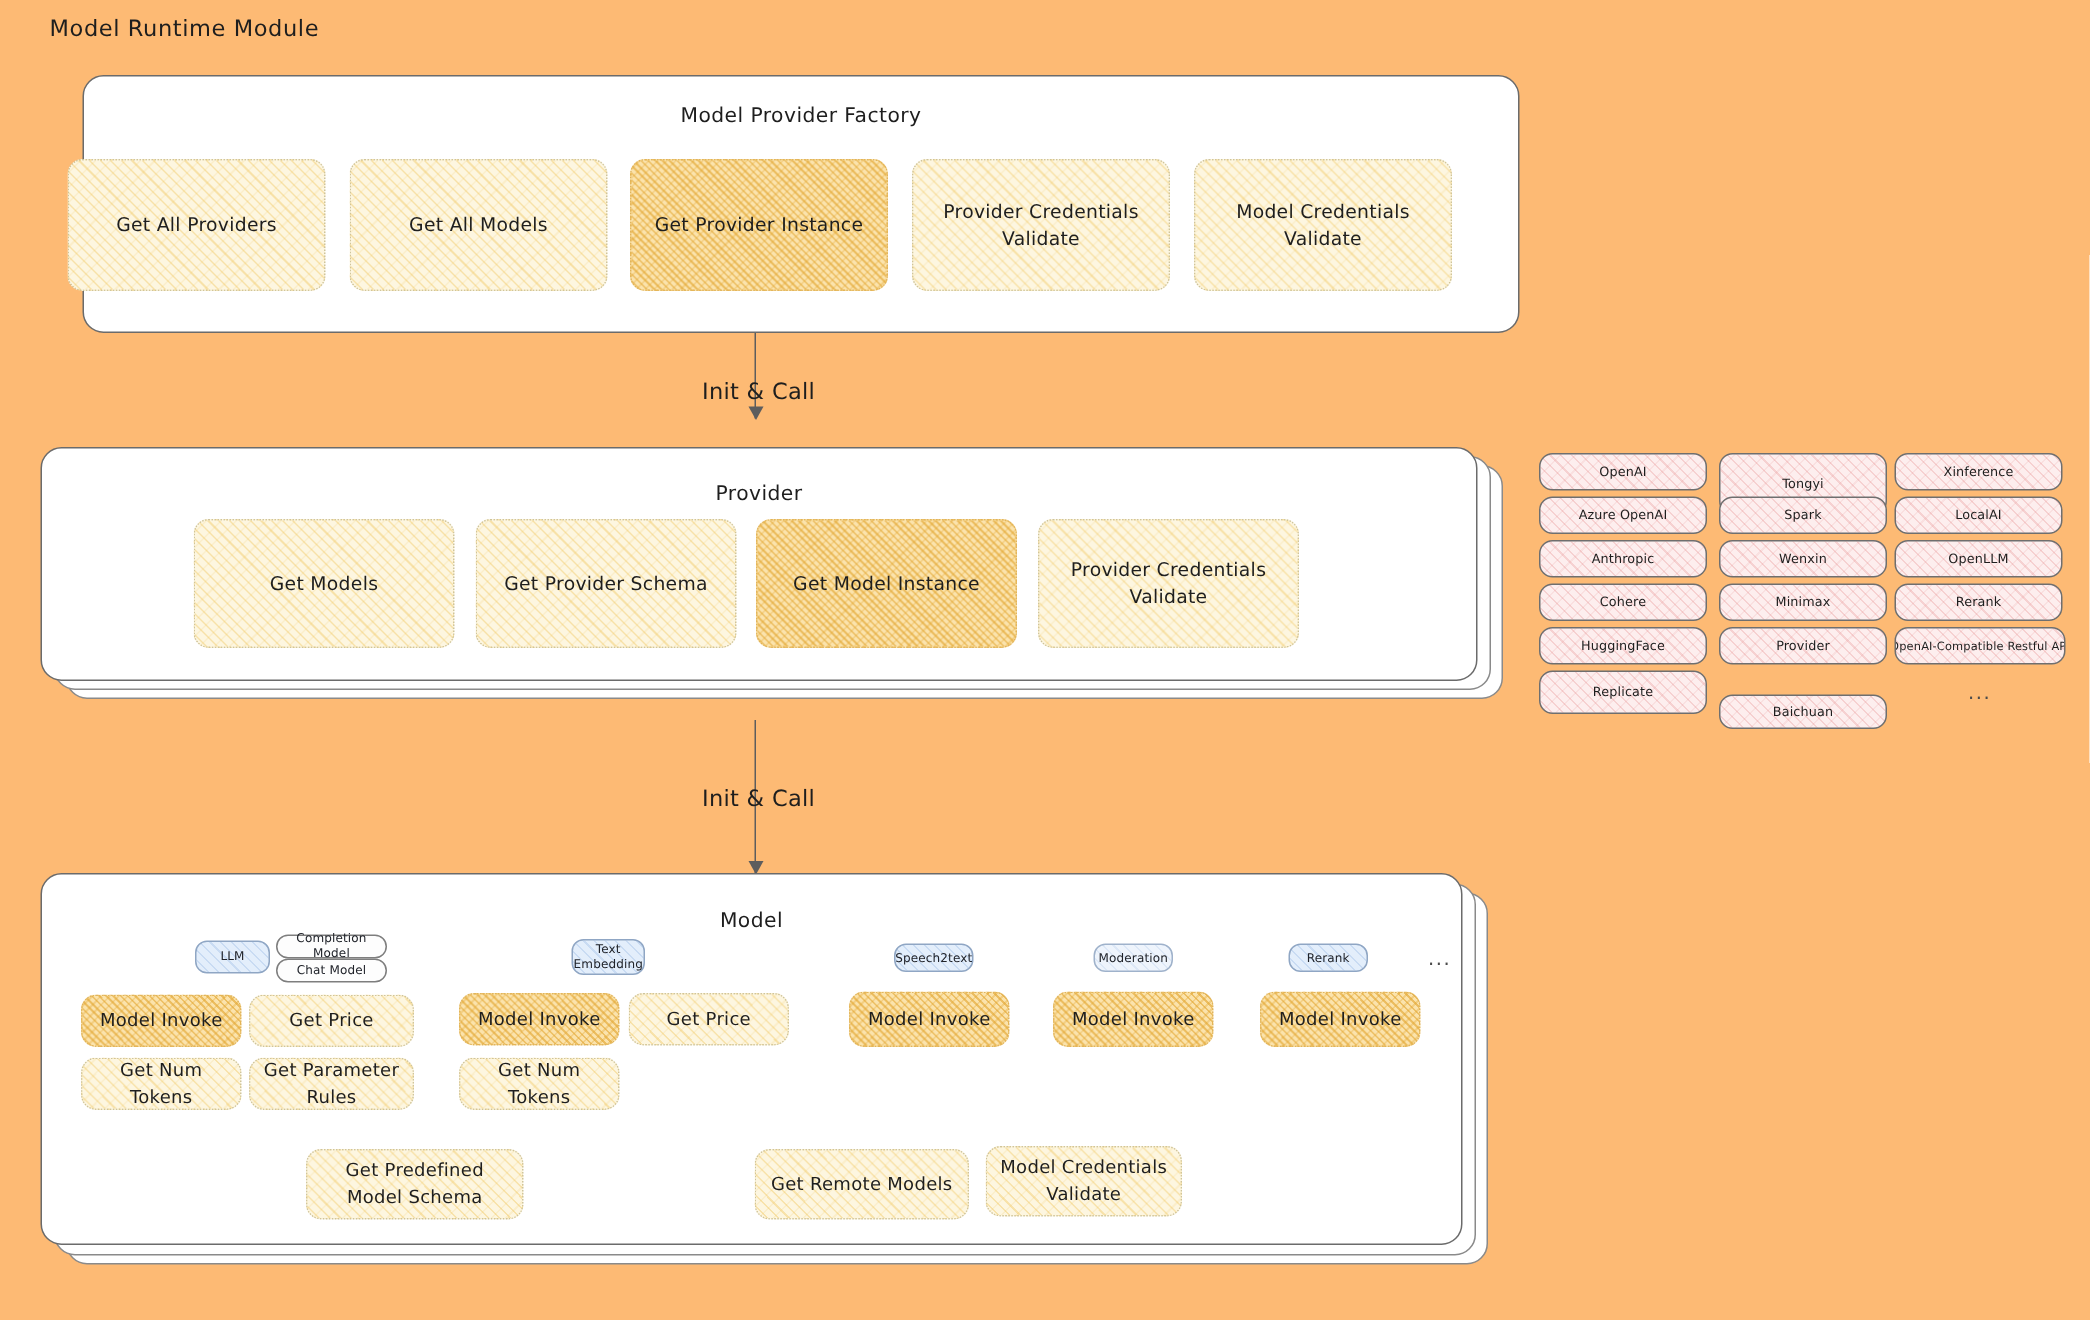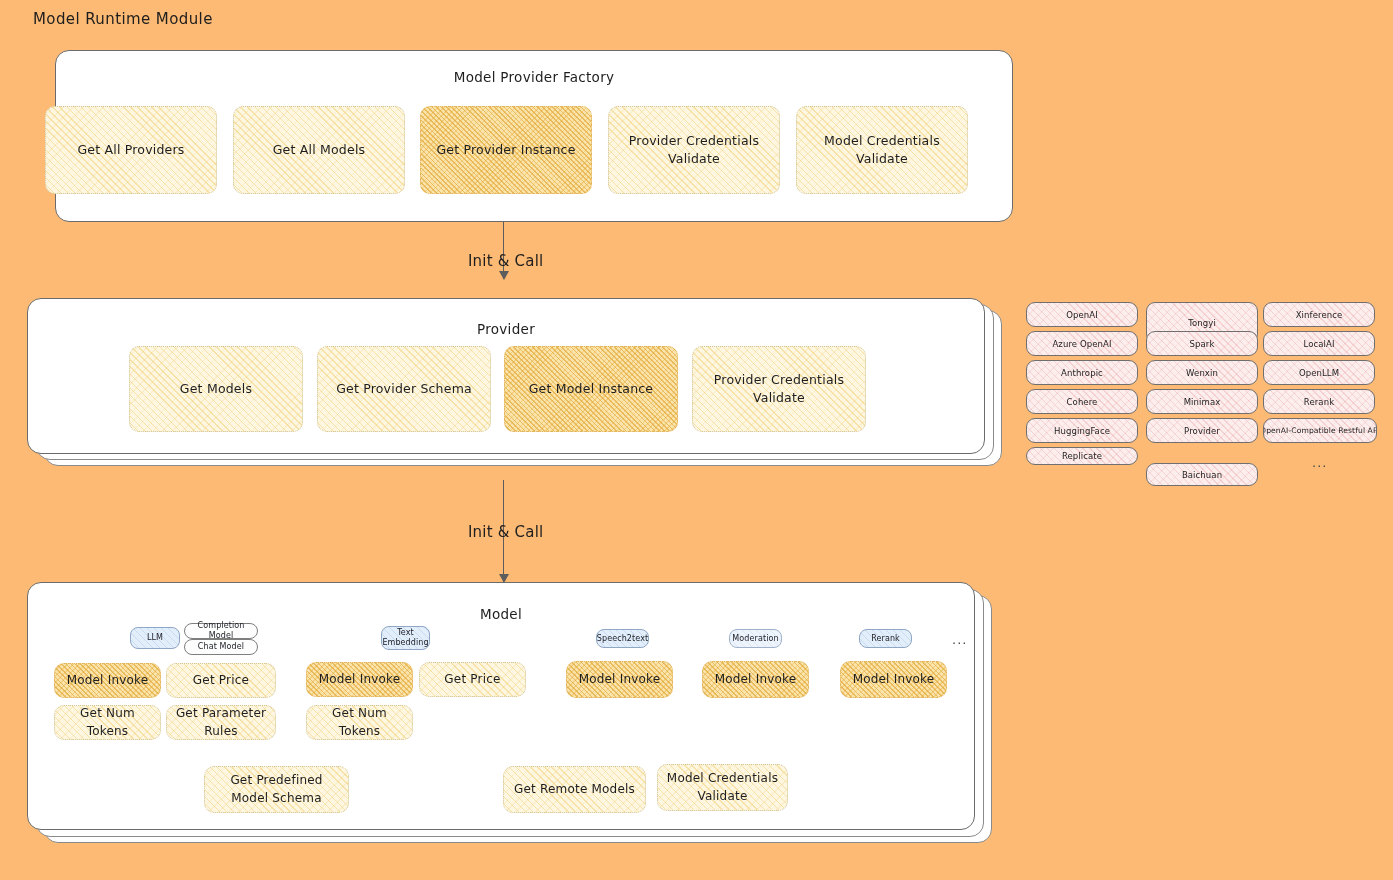--- a/index.html
+++ b/index.html
@@ -200,21 +200,21 @@
   <div class="card" style="left:129px; top:346px; width:174px; height:86px;">Get Models</div>
   <div class="card" style="left:317px; top:346px; width:174px; height:86px;">Get Provider Schema</div>
   <div class="card hl" style="left:504px; top:346px; width:174px; height:86px;">Get Model Instance</div>
   <div class="card" style="left:692px; top:346px; width:174px; height:86px;">Provider Credentials Validate</div>
 
   <div class="pill" style="left:1026px; top:302px; width:112px; height:25px;">OpenAI</div>
   <div class="pill" style="left:1026px; top:331px; width:112px; height:25px;">Azure OpenAI</div>
   <div class="pill" style="left:1026px; top:360px; width:112px; height:25px;">Anthropic</div>
   <div class="pill" style="left:1026px; top:389px; width:112px; height:25px;">Cohere</div>
   <div class="pill" style="left:1026px; top:418px; width:112px; height:25px;">HuggingFace</div>
-  <div class="pill" style="left:1026px; top:447px; width:112px; height:18px;">Replicate</div>
+  <div class="pill" style="left:1026px; top:447px; width:112px; height:29px;">Replicate</div>
 
   <div class="pill" style="left:1146px; top:302px; width:112px; height:41px;">Tongyi</div>
   <div class="pill" style="left:1146px; top:331px; width:112px; height:25px;">Spark</div>
   <div class="pill" style="left:1146px; top:360px; width:112px; height:25px;">Wenxin</div>
   <div class="pill" style="left:1146px; top:389px; width:112px; height:25px;">Minimax</div>
   <div class="pill" style="left:1146px; top:418px; width:112px; height:25px;">Provider</div>
   <div class="pill" style="left:1146px; top:446px; width:112px; height:23px;margin-top:17px;">Baichuan</div>
 
   <div class="pill" style="left:1263px; top:302px; width:112px; height:25px;">Xinference</div>
   <div class="pill" style="left:1263px; top:331px; width:112px; height:25px;">LocalAI</div>

